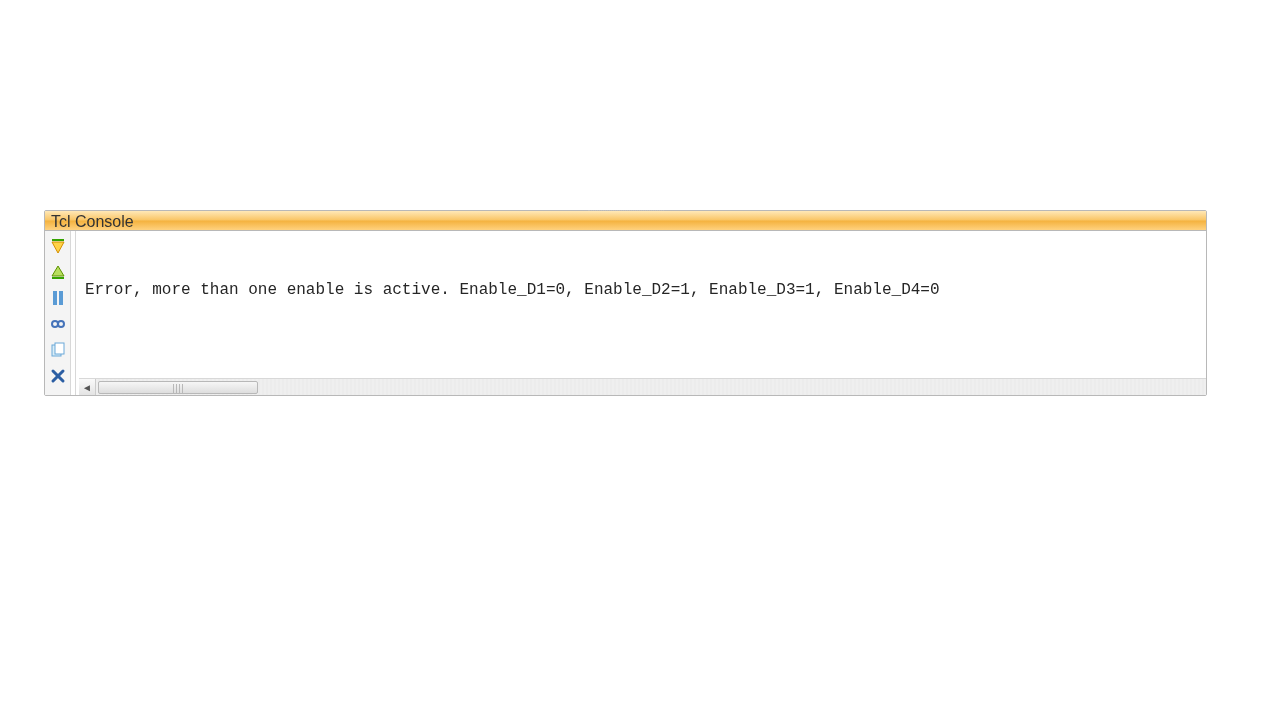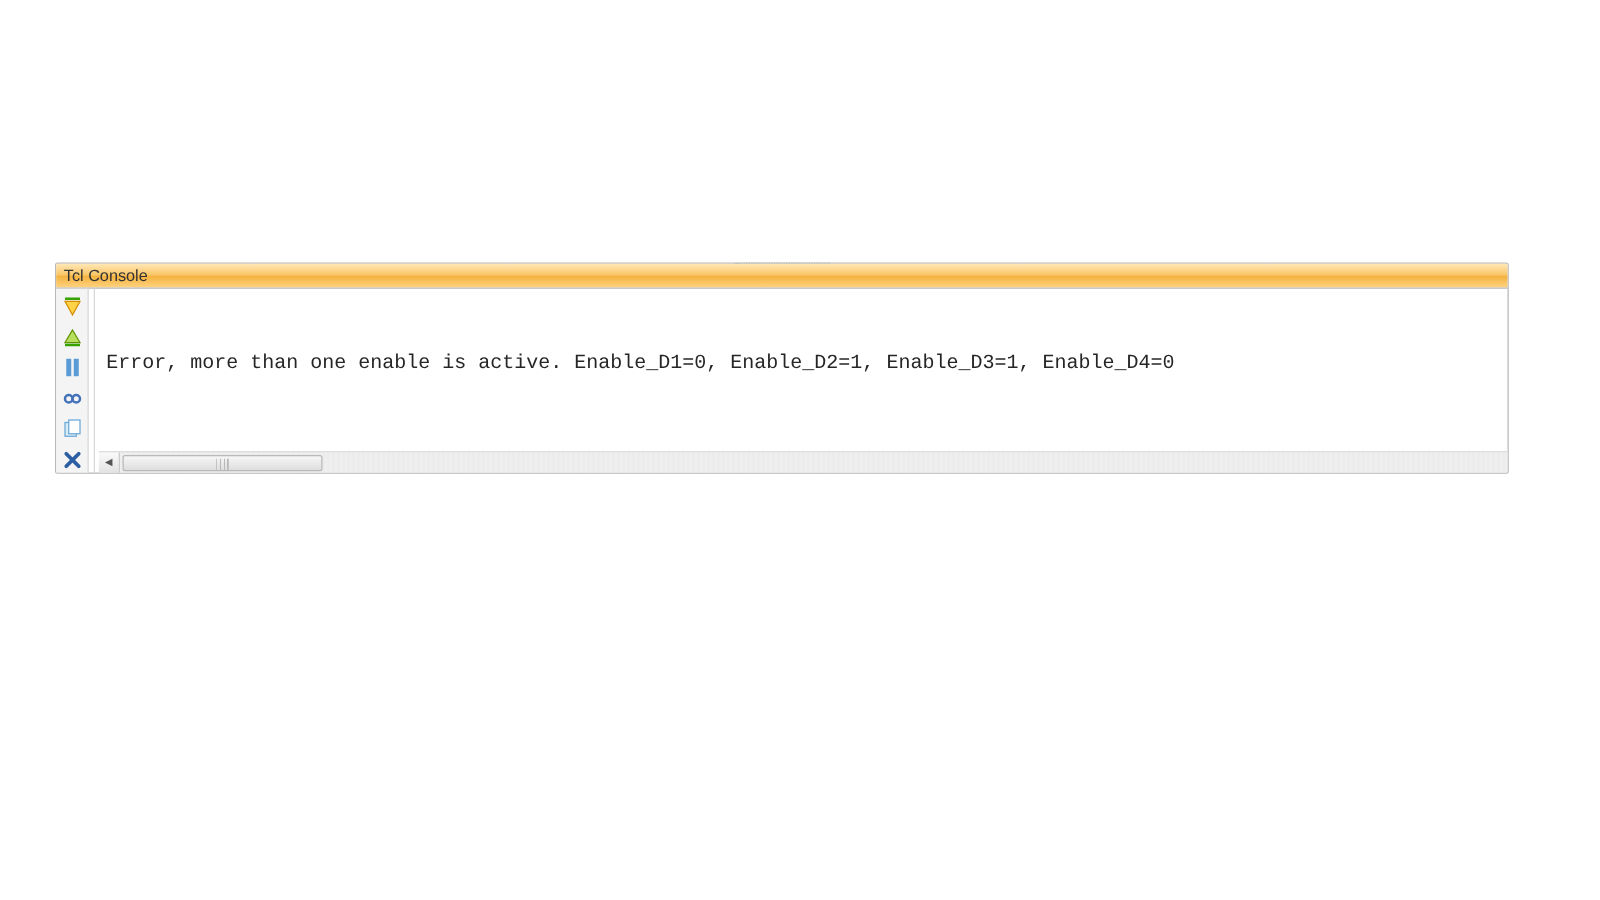--- a/index.html
+++ b/index.html
@@ -15,40 +15,40 @@
     left: 44px;
     top: 210px;
     width: 1163px;
     border: 1px solid #b8b8b8;
     border-radius: 2px;
     background: #fff;
   }
   .title-bar {
     height: 20px;
     padding: 2px 6px;
-    font-size: 13px;
+    font-size: 16px;
     color: #333;
     text-align: left;
     background: linear-gradient(#ffe8b7, #f9c565 48%, #f4b23e 52%, #ffd27f);
     border-bottom: 1px solid #b8b8b8;
     position: relative;
   }
   .title-bar::before {
     content: "";
     position: absolute;
     top: -4px;
     left: 50%;
     margin-left: -38px;
     width: 76px;
     height: 3px;
     border-bottom: 1px dotted #bfbfbf;
   }
   .panel-body {
     display: flex;
-    height: 147px;
+    height: 164px;
     position: relative;
   }
   .sidebar {
     width: 26px;
     background: #f4f4f4;
     border-right: 1px solid #d8d8d8;
     display: flex;
     flex-direction: column;
     align-items: center;
     padding-top: 4px;

